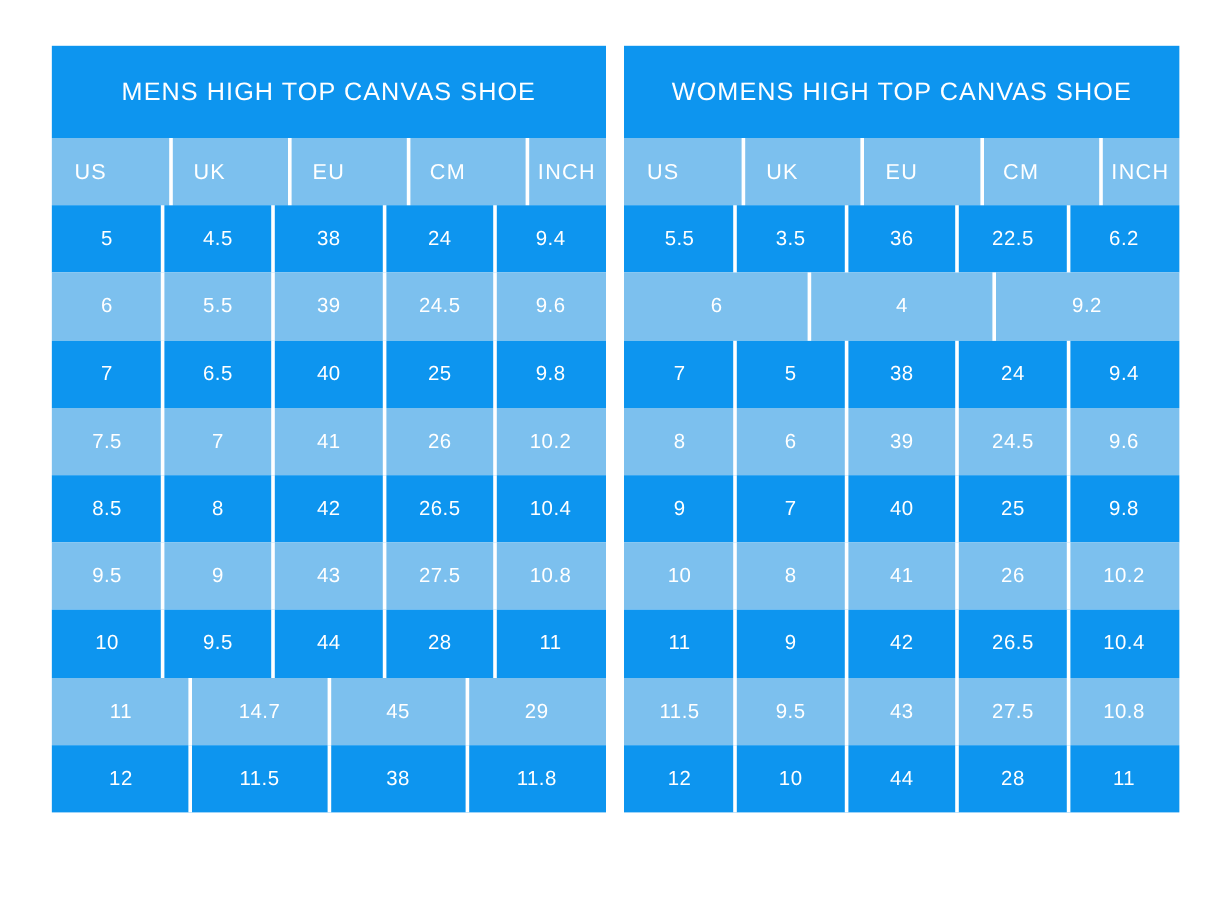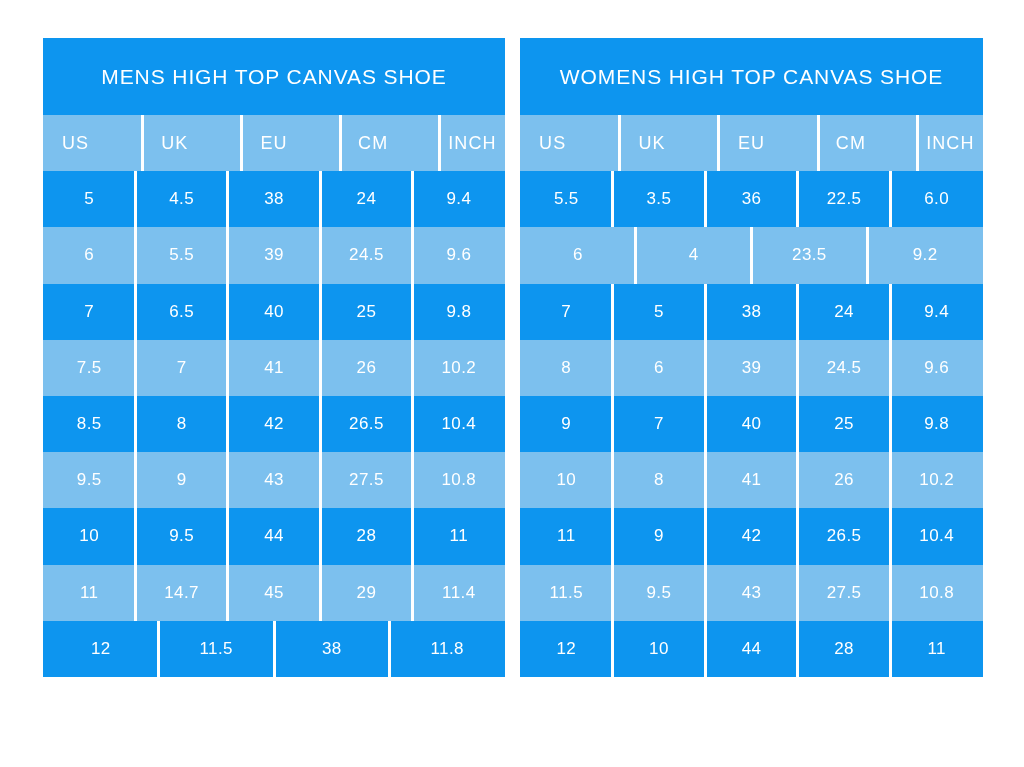--- a/index.html
+++ b/index.html
@@ -154,21 +154,20 @@
       <div class="cell">9.5</div>
       <div class="cell">44</div>
       <div class="cell">28</div>
       <div class="cell">11</div>
     </div>
     <div class="row even">
       <div class="cell">11</div>
       <div class="cell">14.7</div>
       <div class="cell">45</div>
       <div class="cell">29</div>
-      <div class="cell">11.4</div>
     </div>
     <div class="row odd">
       <div class="cell">12</div>
       <div class="cell">11.5</div>
       <div class="cell">38</div>
       <div class="cell">11.8</div>
     </div>
   </div>
 
   <div class="chart right">
@@ -180,26 +179,25 @@
       <div class="cell">EU</div>
       <div class="cell">CM</div>
       <div class="cell">INCH</div>
     </div>
 
     <div class="row odd">
       <div class="cell">5.5</div>
       <div class="cell">3.5</div>
       <div class="cell">36</div>
       <div class="cell">22.5</div>
-      <div class="cell">6.0</div>
+      <div class="cell">6.2</div>
     </div>
     <div class="row even">
       <div class="cell">6</div>
       <div class="cell">4</div>
-      <div class="cell">23.5</div>
       <div class="cell">9.2</div>
     </div>
     <div class="row odd">
       <div class="cell">7</div>
       <div class="cell">5</div>
       <div class="cell">38</div>
       <div class="cell">24</div>
       <div class="cell">9.4</div>
     </div>
     <div class="row even">

